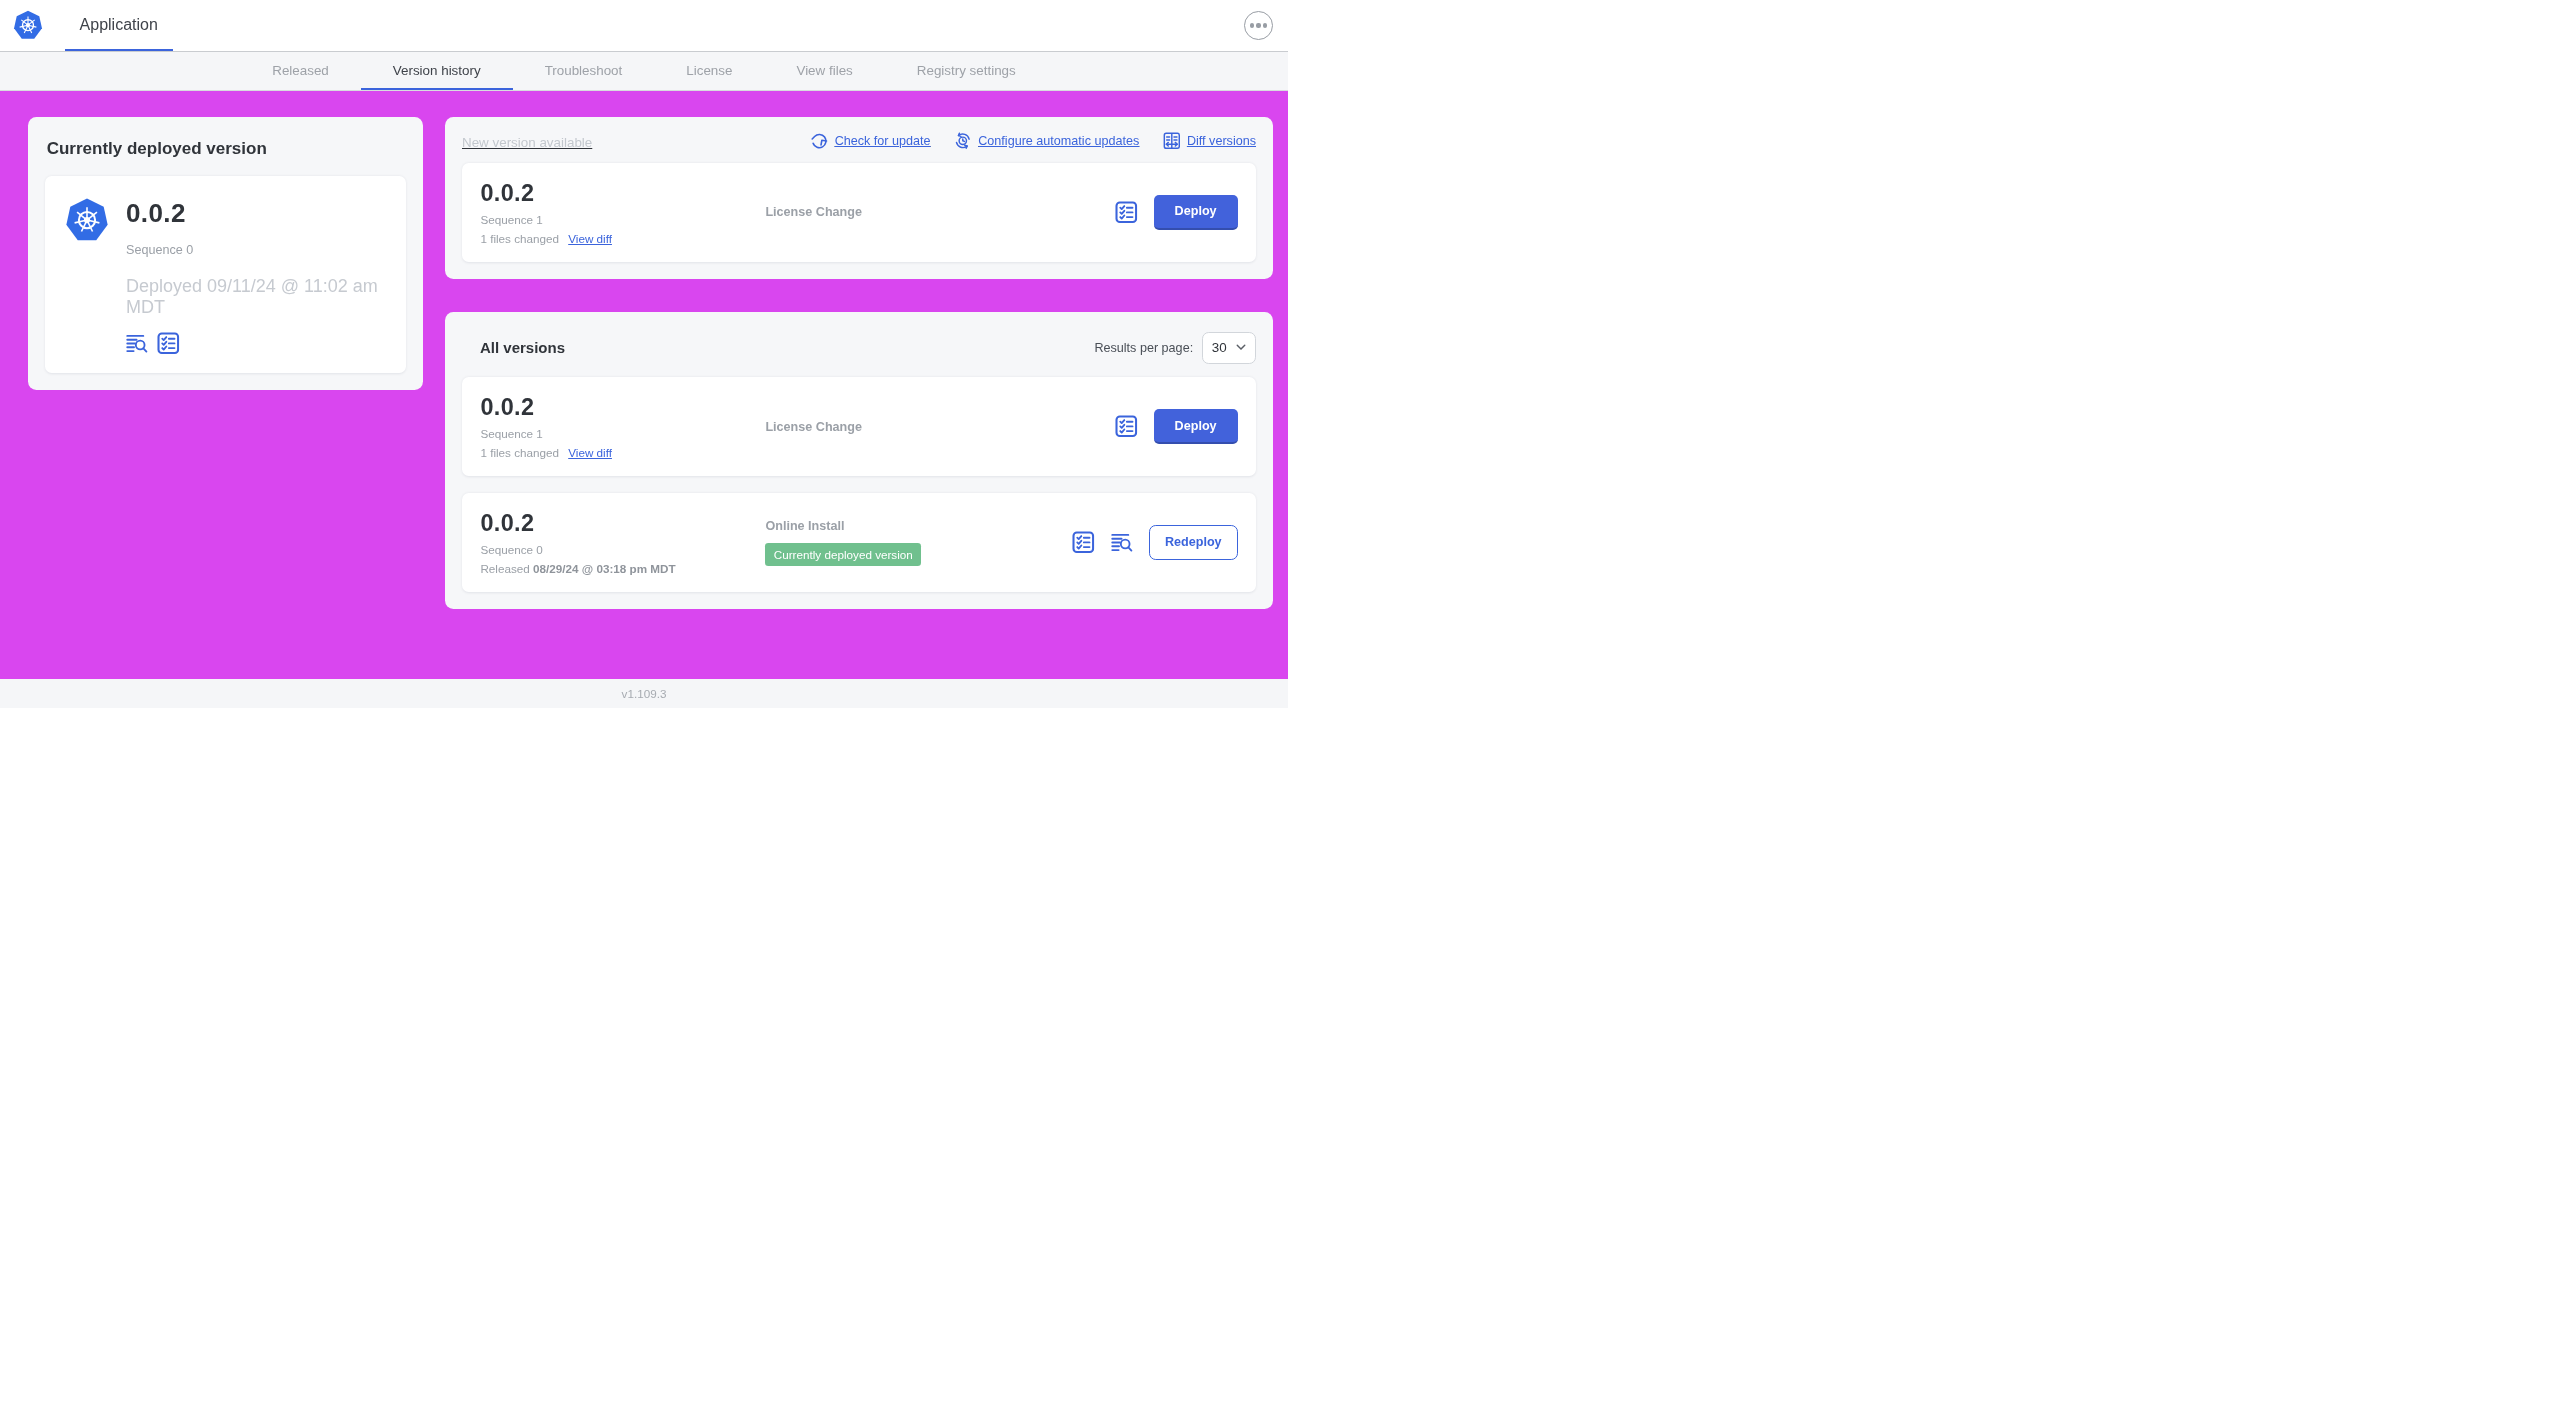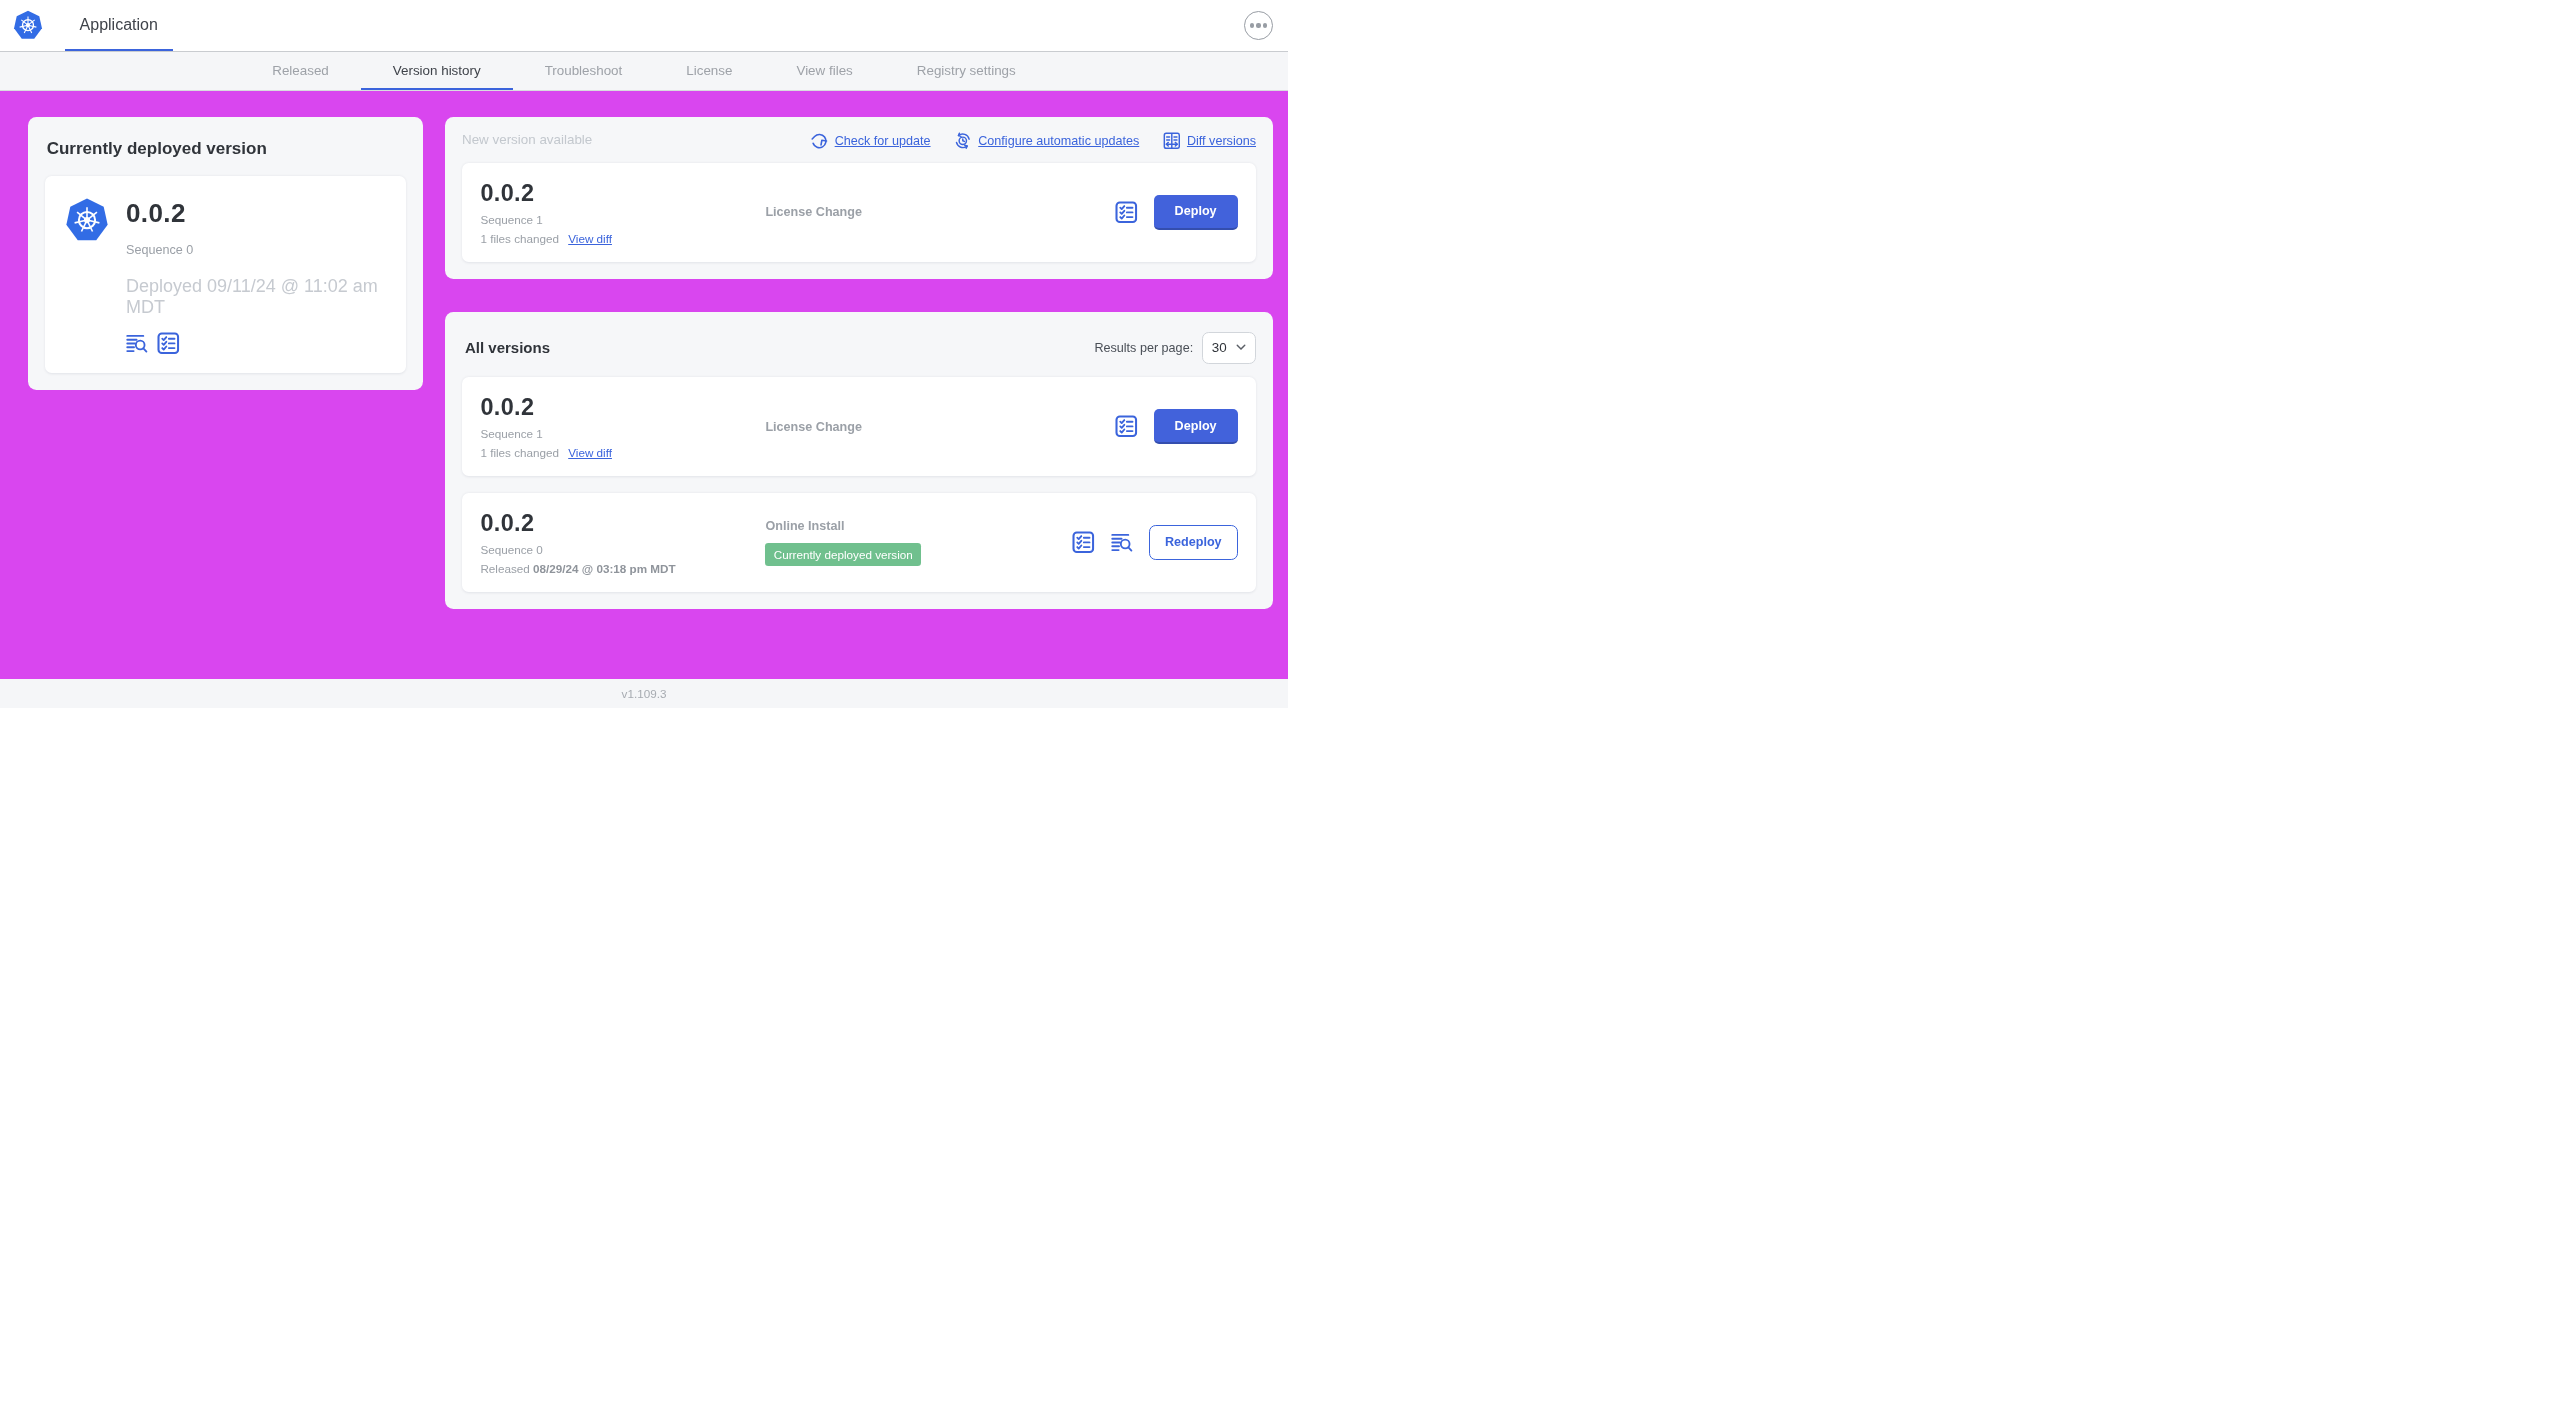--- a/index.html
+++ b/index.html
@@ -101,21 +101,21 @@
   .dv-col { margin-left: 17px; }
   .dv-version { font-size: 26px; font-weight: bold; color: #30343a; margin-top: 1.7px; letter-spacing: 0.4px; }
   .dv-seq { font-size: 12.6px; color: #9ba0a7; margin-top: 14.2px; }
   .dv-date { font-size: 18px; color: #c6cad0; margin-top: 19px; }
   .dv-icons { margin-top: 14.2px; display: flex; align-items: center; gap: 9.2px; color: #3b64dc; }
   .icon-btn { color: #3b64dc; cursor: pointer; display: inline-flex; background: none; border: 0; padding: 0; }
   .icon-27 { width: 22.6px; height: 22.6px; }
   .icon-26 { width: 22px; height: 21px; }
   
   .right-col { flex: 1; display: flex; flex-direction: column; gap: 33px; }
-  .nv-head { display: flex; align-items: flex-start; }
+  .nv-head { display: flex; align-items: flex-end; text-decoration: underline; }
   .nv-title { font-size: 13.4px; color: #c3c8ce; }
   .nv-links { margin-left: auto; display: flex; align-items: center; gap: 23.4px; }
   .hlink {
     display: flex; align-items: center; gap: 6.7px;
     color: #3b64dc; font-size: 12.6px; text-decoration: none; cursor: pointer;
   }
   .hlink svg { width: 17.6px; height: 17.6px; flex: 0 0 auto; }
   .hlink span { text-decoration: underline; }
   
   .vrow {
@@ -164,21 +164,21 @@
     color: #3b64dc;
     font-weight: bold;
     font-size: 12.6px;
     font-family: inherit;
     padding: 9.2px 15px;
     border-radius: 6.7px;
     cursor: pointer;
   }
   
   .av-head { display: flex; align-items: center; margin-top: 5px; }
-  .av-title { font-size: 15px; font-weight: bold; color: #30343a; margin-left: 3px; }
+  .av-title { font-size: 15px; font-weight: bold; color: #30343a; margin-left: 18px; }
   .results { margin-left: auto; display: flex; align-items: center; gap: 8.4px; font-size: 12.6px; color: #4a4f57; }
   .select-box {
     background: #fff;
     border: 0.8px solid #d2d6db;
     border-radius: 6.7px;
     padding: 7.5px 9.2px;
     display: flex; align-items: center; gap: 9.2px;
     font-size: 13.4px; color: #30343a;
     cursor: pointer;
   }

